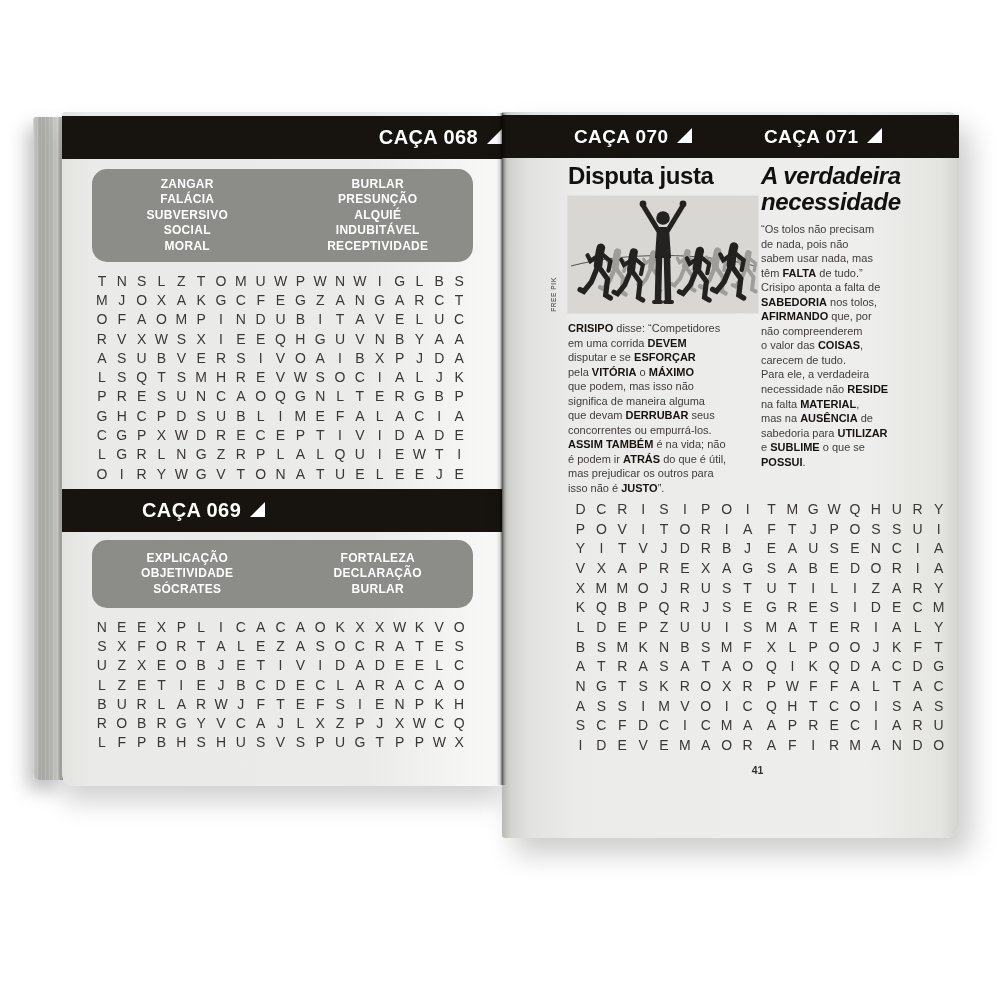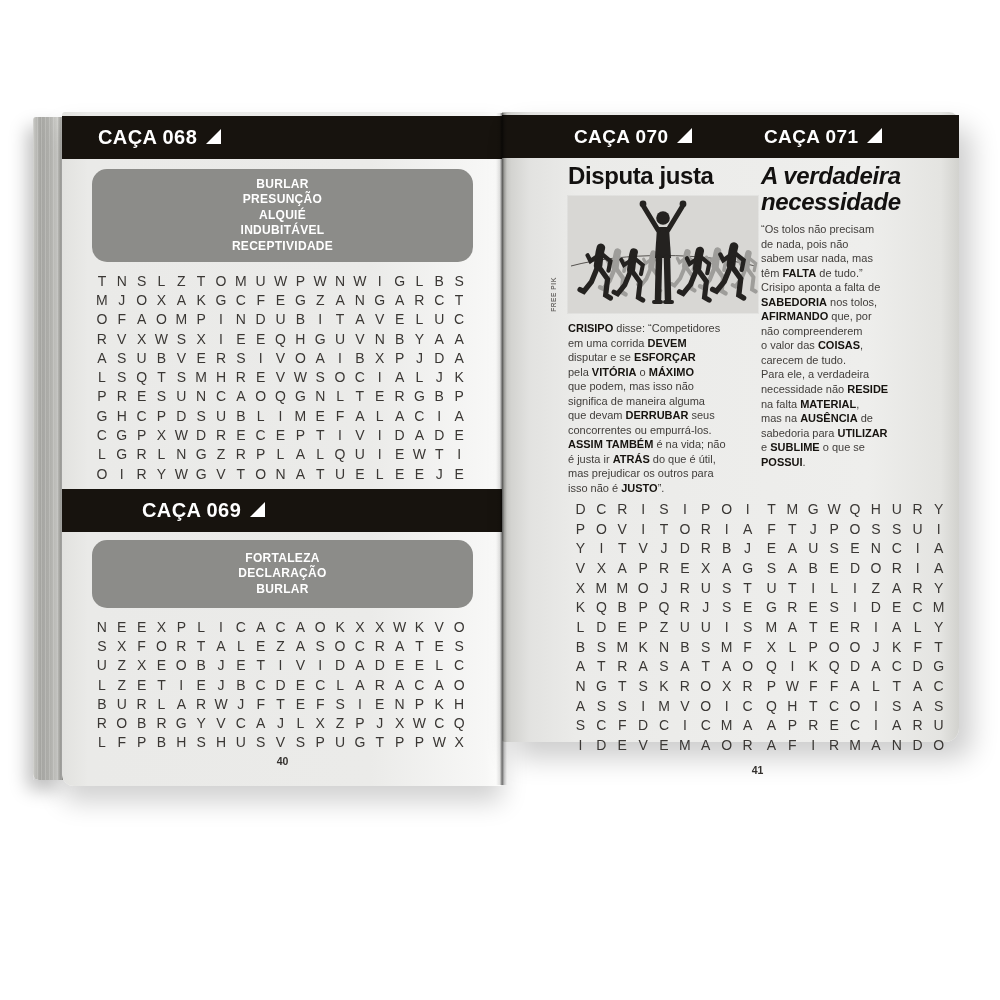--- a/index.html
+++ b/index.html
@@ -8,21 +8,21 @@
   
   .edge-strip{position:absolute;left:33px;top:117px;width:30px;height:663px;
     background:linear-gradient(90deg,#c9c9c5 0,#a6a6a2 25%,#b3b3af 55%,#cfcfcb 80%,#8f8f8b 100%);
     border-radius:3px 0 0 6px;box-shadow:-6px 10px 18px rgba(0,0,0,.25);}
   .edge-strip::after{content:"";position:absolute;inset:0;
     background:repeating-linear-gradient(90deg,rgba(255,255,255,.18) 0 1px,transparent 1px 4px);}
   .page{position:absolute;top:112px;height:674px;}
   .page-left{left:62px;width:440px;
     background:linear-gradient(90deg,#e2e2df 0,#eaeae8 6%,#ebebe9 70%,#f7f7f6 96%,#fdfdfc 100%);
     border-radius:3px 0 3px 12px;box-shadow:0 16px 26px rgba(0,0,0,.18);}
-  .page-right{left:502px;width:457px;height:630px;
+  .page-right{left:502px;width:457px;height:726px;
     background:linear-gradient(90deg,#b9b9b5 0,#d3d3d0 2%,#e2e2e0 6%,#ebebe9 16%,#eeeeec 80%,#e4e4e1 96%,#d2d2ce 100%);
     border-radius:0 10px 14px 3px;box-shadow:12px 16px 28px rgba(0,0,0,.20);}
   .gutter{position:absolute;left:496px;top:113px;width:11px;height:672px;
     background:linear-gradient(90deg,transparent 0,rgba(0,0,0,.10) 35%,rgba(0,0,0,.55) 55%,rgba(0,0,0,.18) 75%,transparent 100%);
     z-index:5;}
   
   .bar{position:absolute;left:0;right:0;height:43px;background:#17130e;color:#fff;
        display:flex;align-items:center;}
   .bar-label{display:flex;align-items:center;gap:9px;font-weight:bold;font-size:20px;
        letter-spacing:.4px;white-space:nowrap;}
@@ -51,28 +51,35 @@
 </style>
 </head>
 <body>
 
 <div class="stage">
 
   <div class="edge-strip"></div>
 
   <div class="page page-left">
 
-    <div class="bar" style="top:4px;">
+    <div class="bar" style="top:4px;justify-content:flex-end;">
       <div class="bar-label" style="margin-left:36px;">
         <span>CAÇA 068</span>
         <span class="tri"></span>
       </div>
     </div>
 
     <div class="wordbox" style="top:57px;left:30px;width:381px;height:93px;">
+      <div class="wcol">
+          <div>ZANGAR</div>
+          <div>FALÁCIA</div>
+          <div>SUBVERSIVO</div>
+          <div>SOCIAL</div>
+          <div>MORAL</div>
+        </div>
       <div class="wcol">
           <div>BURLAR</div>
           <div>PRESUNÇÃO</div>
           <div>ALQUIÉ</div>
           <div>INDUBITÁVEL</div>
           <div>RECEPTIVIDADE</div>
         </div>
     </div>
 
     <div class="grid" style="top:159px;left:30px;">
@@ -311,20 +318,25 @@
 
     <div class="bar" style="top:377px;padding-left:44px;">
       <div class="bar-label" style="margin-left:36px;">
         <span>CAÇA 069</span>
         <span class="tri"></span>
       </div>
     </div>
 
     <div class="wordbox" style="top:428px;left:30px;width:381px;height:68px;">
       <div class="wcol">
+          <div>EXPLICAÇÃO</div>
+          <div>OBJETIVIDADE</div>
+          <div>SÓCRATES</div>
+        </div>
+      <div class="wcol">
           <div>FORTALEZA</div>
           <div>DECLARAÇÃO</div>
           <div>BURLAR</div>
         </div>
     </div>
 
     <div class="grid" style="top:505px;left:30px;">
         <div class="grow">
           <span class="cell">N</span>
           <span class="cell">E</span>
@@ -467,21 +479,20 @@
           <span class="cell">U</span>
           <span class="cell">G</span>
           <span class="cell">T</span>
           <span class="cell">P</span>
           <span class="cell">P</span>
           <span class="cell">W</span>
           <span class="cell">X</span>
         </div>
       </div>
 
-    <div class="pgnum" style="left:30px;width:381px;top:643px;">40</div>
   </div>
 
   <div class="page page-right">
 
     <div class="bar" style="top:3px;">
       <div class="bar-label" style="position:absolute;left:72px;font-size:19px;">
         <span>CAÇA 070</span>
         <span class="tri"></span>
       </div>
       <div class="bar-label" style="position:absolute;left:262px;font-size:19px;">
@@ -540,21 +551,21 @@
     <div class="para" style="left:66px;top:209px;width:205px;">
         <div><span class="b">CRISIPO</span><span> disse: “Competidores</span></div>
         <div><span>em uma corrida </span><span class="b">DEVEM</span></div>
         <div><span>disputar e se </span><span class="b">ESFORÇAR</span></div>
         <div><span>pela </span><span class="b">VITÓRIA</span><span> o </span><span class="b">MÁXIMO</span></div>
         <div><span>que podem, mas isso não</span></div>
         <div><span>significa de maneira alguma</span></div>
         <div><span>que devam </span><span class="b">DERRUBAR</span><span> seus</span></div>
         <div><span>concorrentes ou empurrá-los.</span></div>
         <div><span class="b">ASSIM TAMBÉM</span><span> é na vida; não</span></div>
-        <div><span>é justa ir </span><span class="b">ATRÁS</span><span> do que é útil,</span></div>
+        <div><span>é podem ir </span><span class="b">ATRÁS</span><span> do que é útil,</span></div>
         <div><span>mas prejudicar os outros para</span></div>
         <div><span>isso não é </span><span class="b">JUSTO</span><span>”.</span></div>
       </div>
 
     <div class="ptitle" style="left:259px;top:51px;width:178px;font-style:italic;">A verdadeira necessidade</div>
 
     <div class="para" style="left:259px;top:110px;width:195px;">
         <div><span>“Os tolos não precisam</span></div>
         <div><span>de nada, pois não</span></div>
         <div><span>sabem usar nada, mas</span></div>

